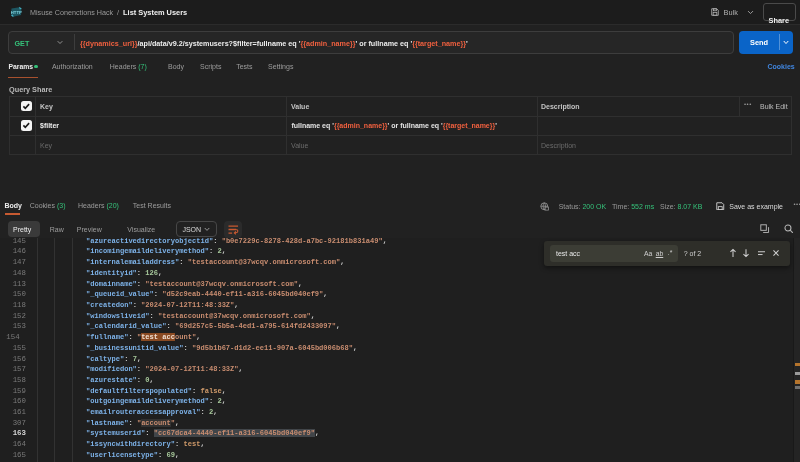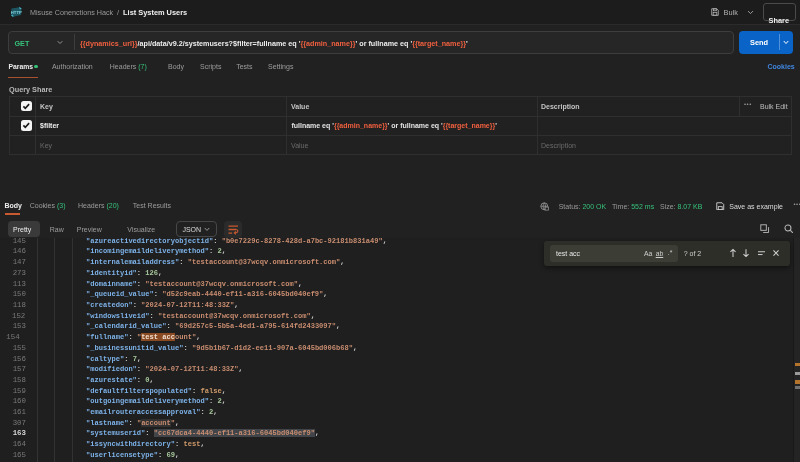--- a/index.html
+++ b/index.html
@@ -139,29 +139,29 @@
   <div id="code" class="abs" style="left:0;top:237.5px;width:800px;height:224.5px;background:#1f1f1f;overflow:hidden;">
       <div style="position:absolute;left:36.5px;top:0;width:1px;height:225px;background:#323232;"></div>
       <div style="position:absolute;left:54px;top:0;width:1px;height:225px;background:#323232;"></div>
       <div style="position:absolute;left:71.5px;top:0;width:1px;height:225px;background:#323232;"></div>
       <div style="position:absolute;left:0;top:-1.8px;width:26px;text-align:right;font-family:'Liberation Mono',monospace;font-size:7.4px;line-height:10.71px;color:#7a7a7a;font-weight:normal;">145</div>
       <div style="position:absolute;left:86px;top:-1.8px;font-family:'Liberation Mono',monospace;font-size:7.07px;line-height:10.71px;white-space:pre;font-weight:bold;"><span style="color:#7db2e8">"azureactivedirectoryobjectid"</span><span style="color:#d4d4d4">: </span><span style="color:#c98d70">"b0e7229c-8278-428d-a7bc-92181b831a49"</span><span style="color:#d4d4d4">,</span></div>
       <div style="position:absolute;left:0;top:8.91px;width:26px;text-align:right;font-family:'Liberation Mono',monospace;font-size:7.4px;line-height:10.71px;color:#7a7a7a;font-weight:normal;">146</div>
       <div style="position:absolute;left:86px;top:8.91px;font-family:'Liberation Mono',monospace;font-size:7.07px;line-height:10.71px;white-space:pre;font-weight:bold;"><span style="color:#7db2e8">"incomingemaildeliverymethod"</span><span style="color:#d4d4d4">: </span><span style="color:#a8c99c">2</span><span style="color:#d4d4d4">,</span></div>
       <div style="position:absolute;left:0;top:19.62px;width:26px;text-align:right;font-family:'Liberation Mono',monospace;font-size:7.4px;line-height:10.71px;color:#7a7a7a;font-weight:normal;">147</div>
       <div style="position:absolute;left:86px;top:19.62px;font-family:'Liberation Mono',monospace;font-size:7.07px;line-height:10.71px;white-space:pre;font-weight:bold;"><span style="color:#7db2e8">"internalemailaddress"</span><span style="color:#d4d4d4">: </span><span style="color:#c98d70">"testaccount@37wcqv.onmicrosoft.com"</span><span style="color:#d4d4d4">,</span></div>
-      <div style="position:absolute;left:0;top:30.330000000000002px;width:26px;text-align:right;font-family:'Liberation Mono',monospace;font-size:7.4px;line-height:10.71px;color:#7a7a7a;font-weight:normal;">273</div>
+      <div style="position:absolute;left:0;top:30.330000000000002px;width:26px;text-align:right;font-family:'Liberation Mono',monospace;font-size:7.4px;line-height:10.71px;color:#7a7a7a;font-weight:normal;">148</div>
       <div style="position:absolute;left:86px;top:30.330000000000002px;font-family:'Liberation Mono',monospace;font-size:7.07px;line-height:10.71px;white-space:pre;font-weight:bold;"><span style="color:#7db2e8">"identityid"</span><span style="color:#d4d4d4">: </span><span style="color:#a8c99c">126</span><span style="color:#d4d4d4">,</span></div>
       <div style="position:absolute;left:0;top:41.040000000000006px;width:26px;text-align:right;font-family:'Liberation Mono',monospace;font-size:7.4px;line-height:10.71px;color:#7a7a7a;font-weight:normal;">113</div>
       <div style="position:absolute;left:86px;top:41.040000000000006px;font-family:'Liberation Mono',monospace;font-size:7.07px;line-height:10.71px;white-space:pre;font-weight:bold;"><span style="color:#7db2e8">"domainname"</span><span style="color:#d4d4d4">: </span><span style="color:#c98d70">"testaccount@37wcqv.onmicrosoft.com"</span><span style="color:#d4d4d4">,</span></div>
       <div style="position:absolute;left:0;top:51.75000000000001px;width:26px;text-align:right;font-family:'Liberation Mono',monospace;font-size:7.4px;line-height:10.71px;color:#7a7a7a;font-weight:normal;">150</div>
       <div style="position:absolute;left:86px;top:51.75000000000001px;font-family:'Liberation Mono',monospace;font-size:7.07px;line-height:10.71px;white-space:pre;font-weight:bold;"><span style="color:#7db2e8">"_queueid_value"</span><span style="color:#d4d4d4">: </span><span style="color:#c98d70">"d52c9eab-4440-ef11-a316-6045bd040ef9"</span><span style="color:#d4d4d4">,</span></div>
       <div style="position:absolute;left:0;top:62.46000000000001px;width:26px;text-align:right;font-family:'Liberation Mono',monospace;font-size:7.4px;line-height:10.71px;color:#7a7a7a;font-weight:normal;">118</div>
       <div style="position:absolute;left:86px;top:62.46000000000001px;font-family:'Liberation Mono',monospace;font-size:7.07px;line-height:10.71px;white-space:pre;font-weight:bold;"><span style="color:#7db2e8">"createdon"</span><span style="color:#d4d4d4">: </span><span style="color:#c98d70">"2024-07-12T11:48:33Z"</span><span style="color:#d4d4d4">,</span></div>
-      <div style="position:absolute;left:0;top:73.17px;width:26px;text-align:left;font-family:'Liberation Mono',monospace;font-size:7.4px;line-height:10.71px;color:#7a7a7a;font-weight:normal;margin-left:12px;">152</div>
+      <div style="position:absolute;left:0;top:73.17px;width:26px;text-align:right;font-family:'Liberation Mono',monospace;font-size:7.4px;line-height:10.71px;color:#7a7a7a;font-weight:normal;">152</div>
       <div style="position:absolute;left:86px;top:73.17px;font-family:'Liberation Mono',monospace;font-size:7.07px;line-height:10.71px;white-space:pre;font-weight:bold;"><span style="color:#7db2e8">"windowsliveid"</span><span style="color:#d4d4d4">: </span><span style="color:#c98d70">"testaccount@37wcqv.onmicrosoft.com"</span><span style="color:#d4d4d4">,</span></div>
       <div style="position:absolute;left:0;top:83.88000000000001px;width:26px;text-align:right;font-family:'Liberation Mono',monospace;font-size:7.4px;line-height:10.71px;color:#7a7a7a;font-weight:normal;">153</div>
       <div style="position:absolute;left:86px;top:83.88000000000001px;font-family:'Liberation Mono',monospace;font-size:7.07px;line-height:10.71px;white-space:pre;font-weight:bold;"><span style="color:#7db2e8">"_calendarid_value"</span><span style="color:#d4d4d4">: </span><span style="color:#c98d70">"69d257c5-5b5a-4ed1-a795-614fd2433097"</span><span style="color:#d4d4d4">,</span></div>
       <div style="position:absolute;left:0;top:94.59000000000002px;width:26px;text-align:center;font-family:'Liberation Mono',monospace;font-size:7.4px;line-height:10.71px;color:#7a7a7a;font-weight:normal;">154</div>
       <div style="position:absolute;left:86px;top:94.59000000000002px;font-family:'Liberation Mono',monospace;font-size:7.07px;line-height:10.71px;white-space:pre;font-weight:bold;"><span style="color:#7db2e8">"fullname"</span><span style="color:#d4d4d4">: </span><span style="color:#c98d70">"<span style="background:#8a4a22;color:#f0dfd2;">test acc</span>ount"</span><span style="color:#d4d4d4">,</span></div>
       <div style="position:absolute;left:0;top:105.30000000000001px;width:26px;text-align:right;font-family:'Liberation Mono',monospace;font-size:7.4px;line-height:10.71px;color:#7a7a7a;font-weight:normal;">155</div>
       <div style="position:absolute;left:86px;top:105.30000000000001px;font-family:'Liberation Mono',monospace;font-size:7.07px;line-height:10.71px;white-space:pre;font-weight:bold;"><span style="color:#7db2e8">"_businessunitid_value"</span><span style="color:#d4d4d4">: </span><span style="color:#c98d70">"9d5b1b67-d1d2-ee11-907a-6045bd006b68"</span><span style="color:#d4d4d4">,</span></div>
       <div style="position:absolute;left:0;top:116.01px;width:26px;text-align:right;font-family:'Liberation Mono',monospace;font-size:7.4px;line-height:10.71px;color:#7a7a7a;font-weight:normal;">156</div>
       <div style="position:absolute;left:86px;top:116.01px;font-family:'Liberation Mono',monospace;font-size:7.07px;line-height:10.71px;white-space:pre;font-weight:bold;"><span style="color:#7db2e8">"caltype"</span><span style="color:#d4d4d4">: </span><span style="color:#a8c99c">7</span><span style="color:#d4d4d4">,</span></div>
       <div style="position:absolute;left:0;top:126.72000000000001px;width:26px;text-align:right;font-family:'Liberation Mono',monospace;font-size:7.4px;line-height:10.71px;color:#7a7a7a;font-weight:normal;">157</div>

